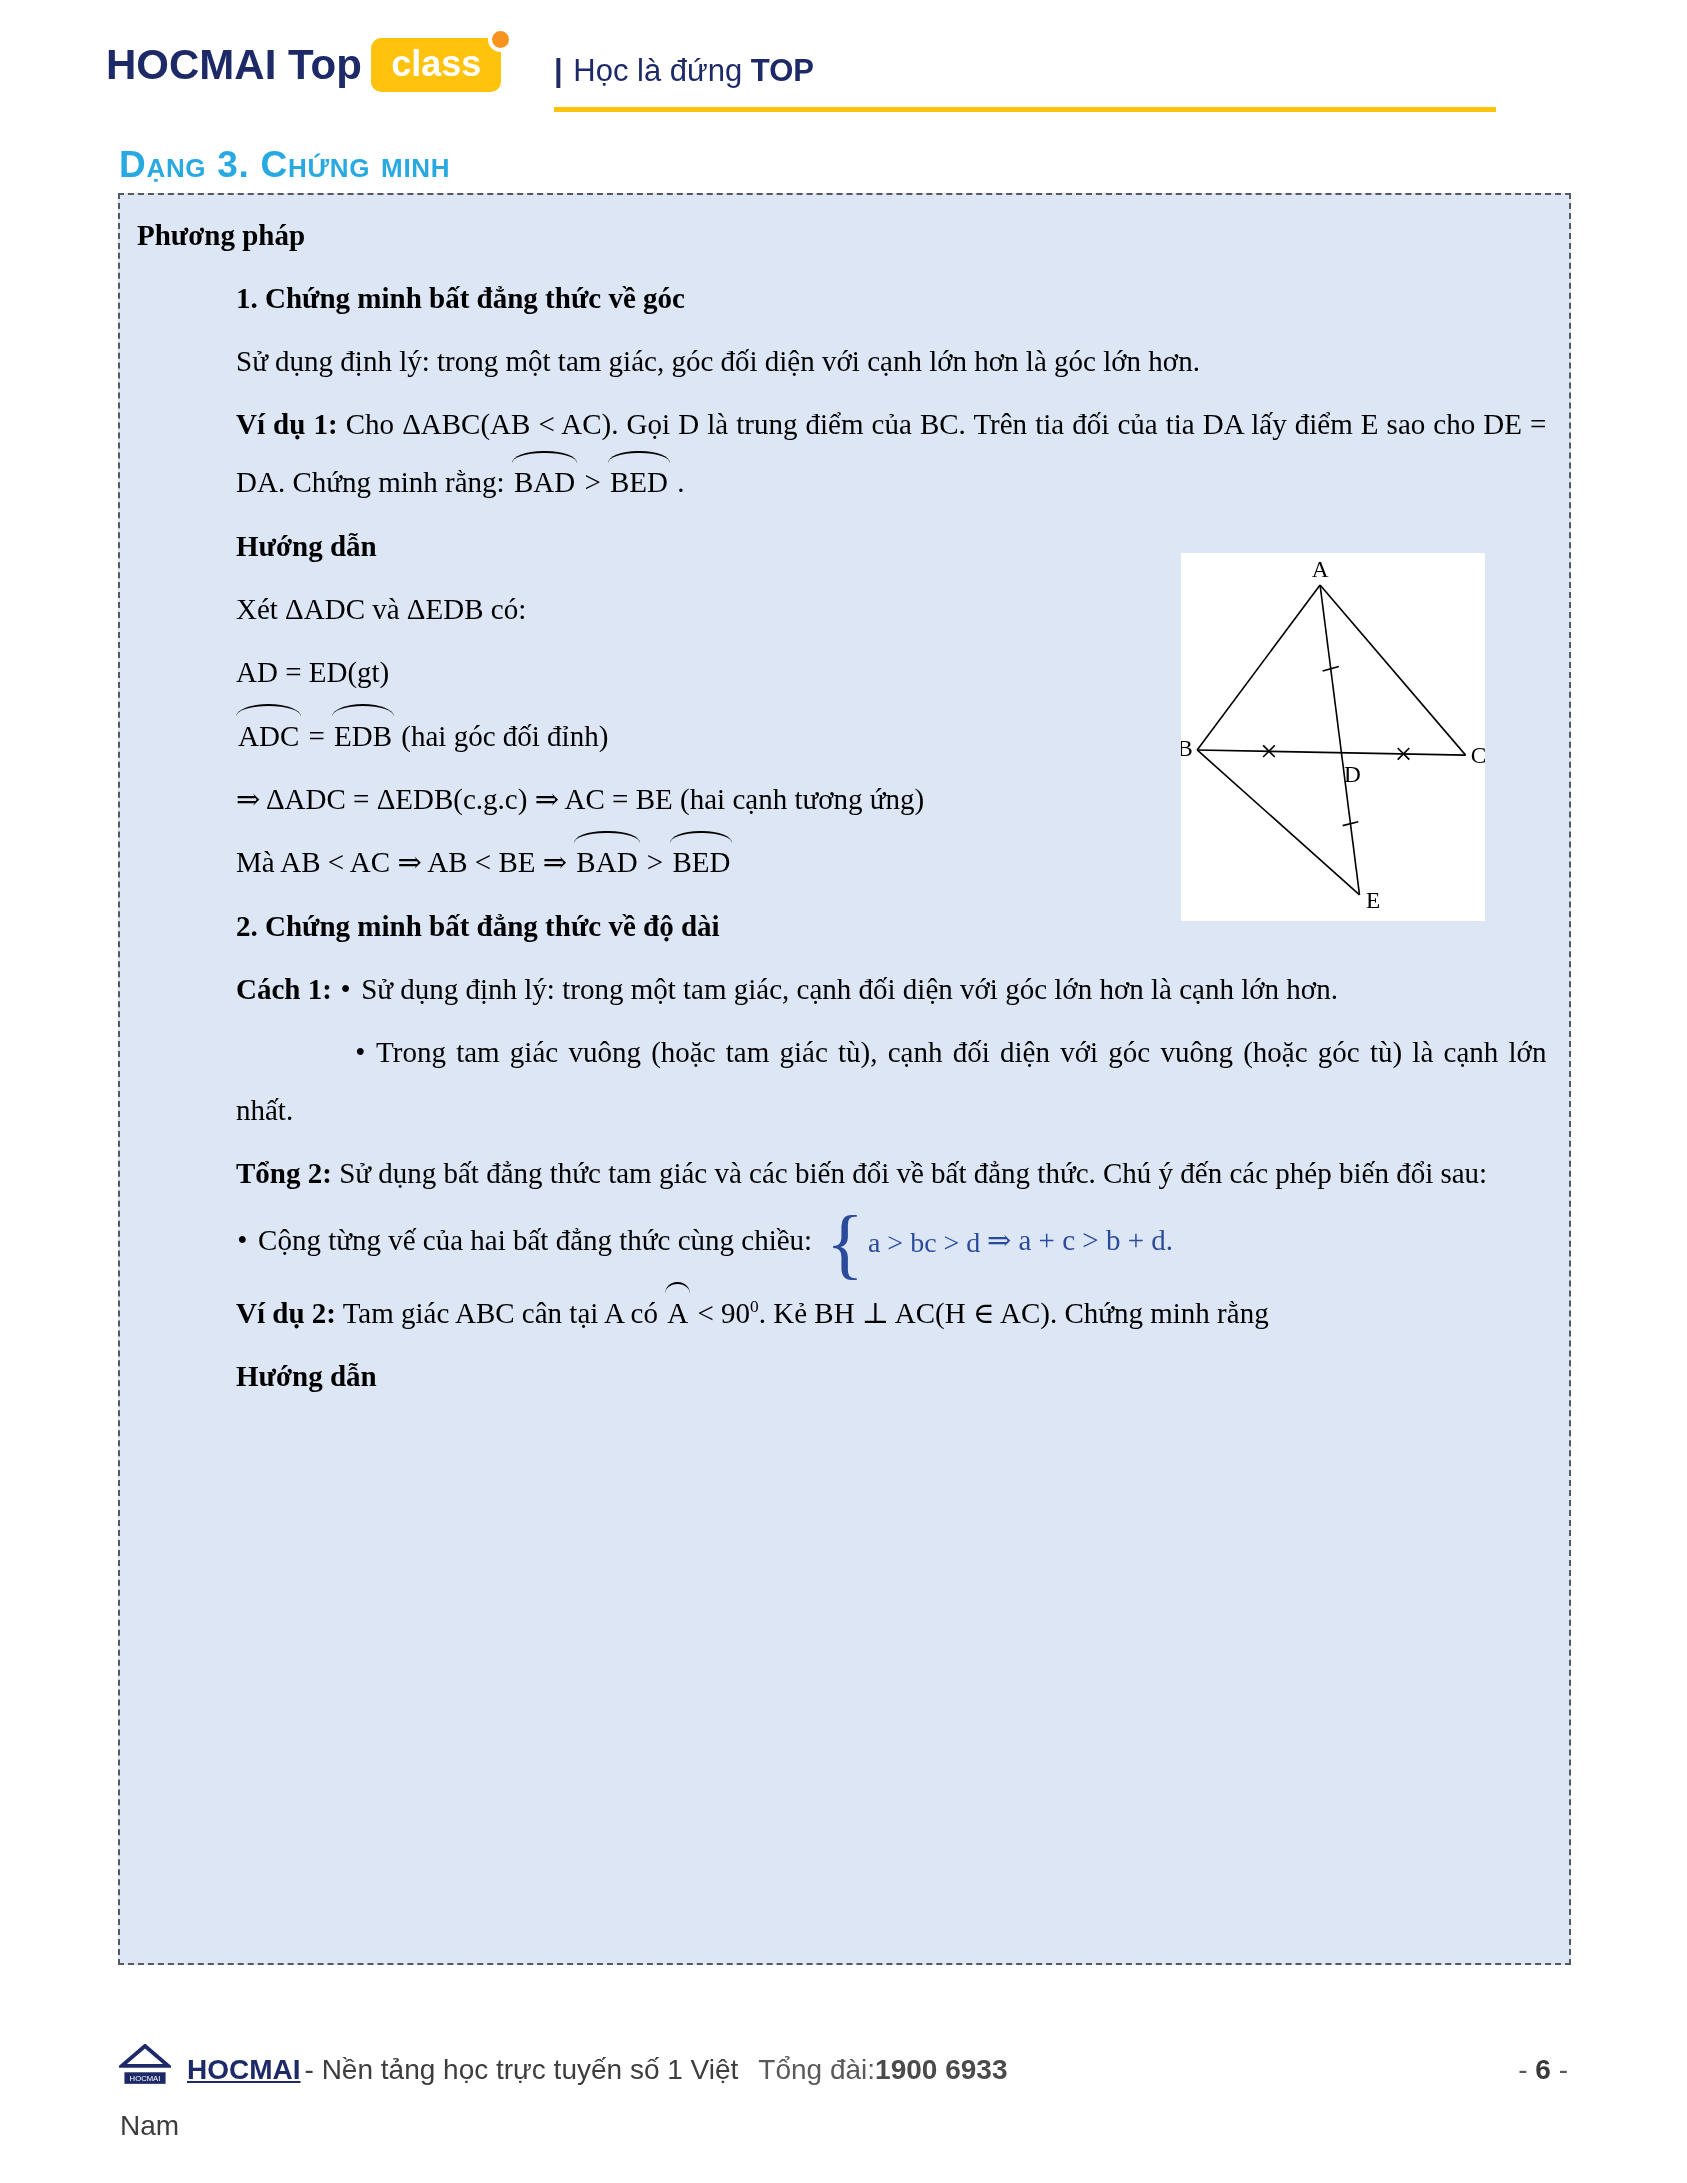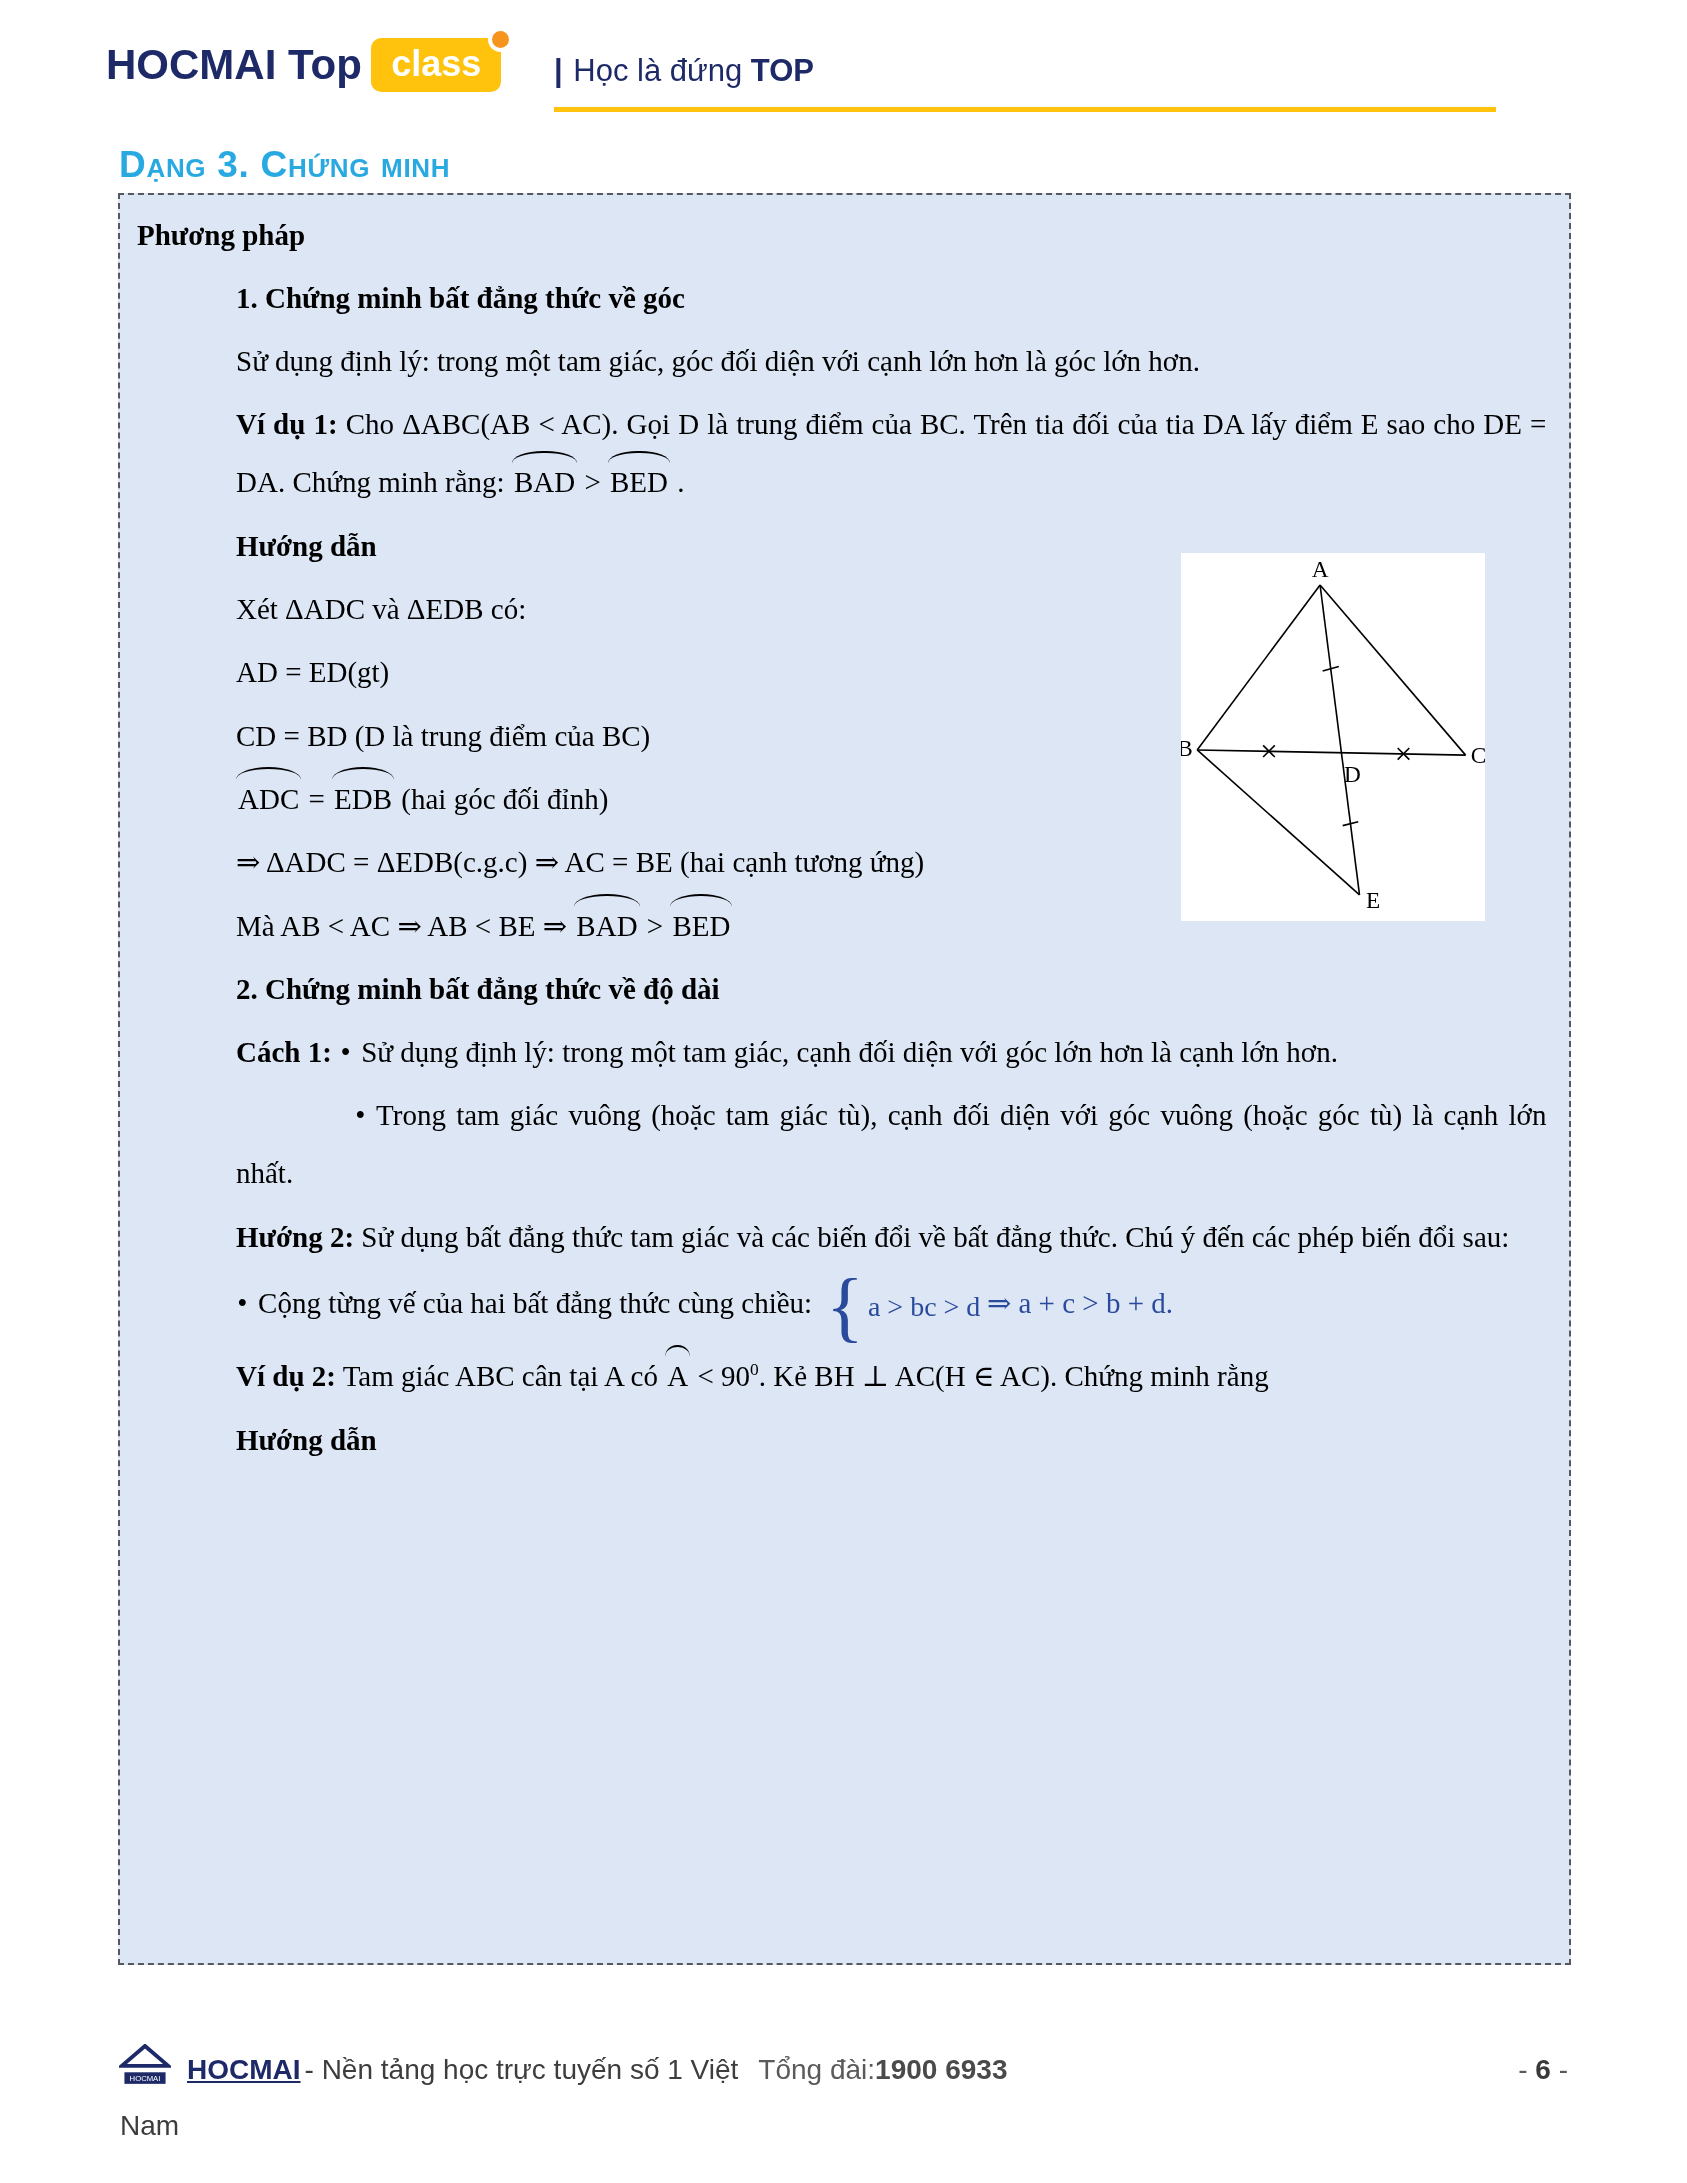--- a/index.html
+++ b/index.html
@@ -131,35 +131,34 @@
     <p>Sử dụng định lý: trong một tam giác, góc đối diện với cạnh lớn hơn là góc lớn hơn.</p>
 
     <p class="just"><b>Ví dụ 1:</b><span> Cho </span><span>ΔABC(AB &lt; AC)</span><span>. Gọi D là trung điểm của BC. Trên tia đối của tia DA lấy điểm E sao cho DE = DA. Chứng minh rằng: </span><span class="hat">BAD</span><span> &gt; </span><span class="hat">BED</span><span> .</span></p>
 
     <p><b>Hướng dẫn</b></p>
 
     <p>Xét ΔADC và ΔEDB có:</p>
 
     <p>AD = ED(gt)</p>
 
-    <p><span>CD = BD</span><span> (D là trung điểm của BC)</span></p>
 
     <p><span class="hat">ADC</span><span> = </span><span class="hat">EDB</span><span> (hai góc đối đỉnh)</span></p>
 
     <p><span>⇒ ΔADC = ΔEDB(c.g.c) ⇒ AC = BE</span><span> (hai cạnh tương ứng)</span></p>
 
     <p><span>Mà AB &lt; AC ⇒ AB &lt; BE ⇒ </span><span class="hat">BAD</span><span> &gt; </span><span class="hat">BED</span></p>
 
     <p><b>2. Chứng minh bất đẳng thức về độ dài</b></p>
 
     <p class="just"><b>Cách 1:</b> <span class="bullet">•</span><span>Sử dụng định lý: trong một tam giác, cạnh đối diện với góc lớn hơn là cạnh lớn hơn.</span></p>
 
     <p class="hang"><span class="bullet">•</span><span>Trong tam giác vuông (hoặc tam giác tù), cạnh đối diện với góc vuông (hoặc góc tù) là cạnh lớn nhất.</span></p>
 
-    <p class="just"><b>Hướng 2:</b><span> Sử dụng bất đẳng thức tam giác và các biến đổi về bất đẳng thức. Chú ý đến các phép biến đổi sau:</span></p>
+    <p class="just"><b>Tổng 2:</b><span> Sử dụng bất đẳng thức tam giác và các biến đổi về bất đẳng thức. Chú ý đến các phép biến đổi sau:</span></p>
 
 
     <p><span class="bullet">•</span><span>Cộng từng vế của hai bất đẳng thức cùng chiều: </span><span class="system">
           <span class="brace">{</span>
           <span class="sys-col">
             <span>a &gt; b</span>
             <span>c &gt; d</span>
           </span>
         </span><span class="mblue">⇒ a + c &gt; b + d.</span></p>
 

